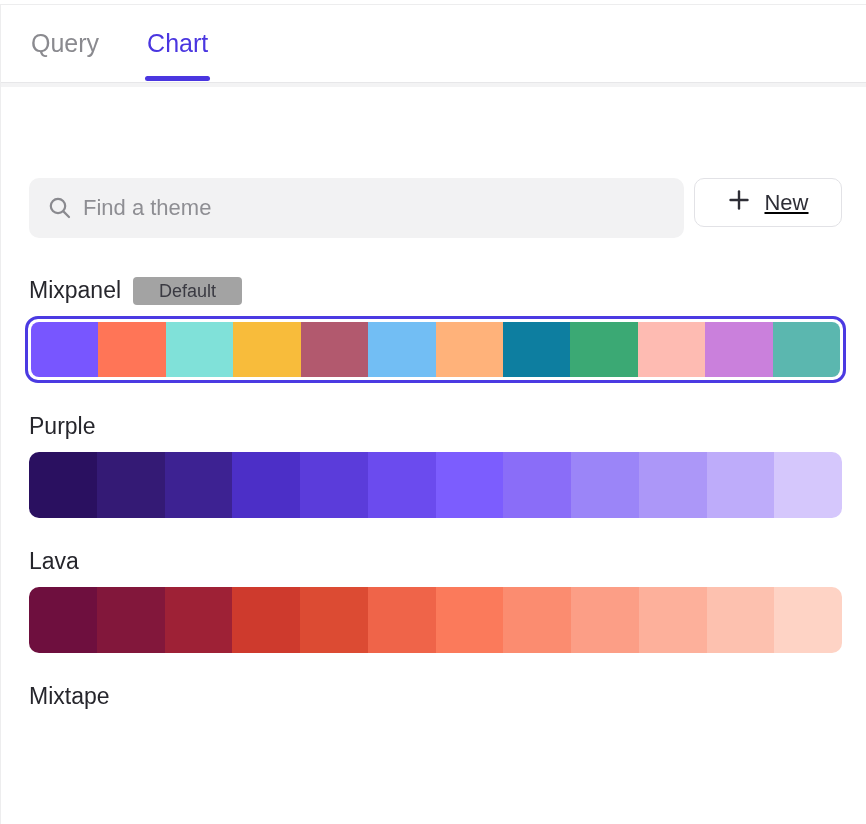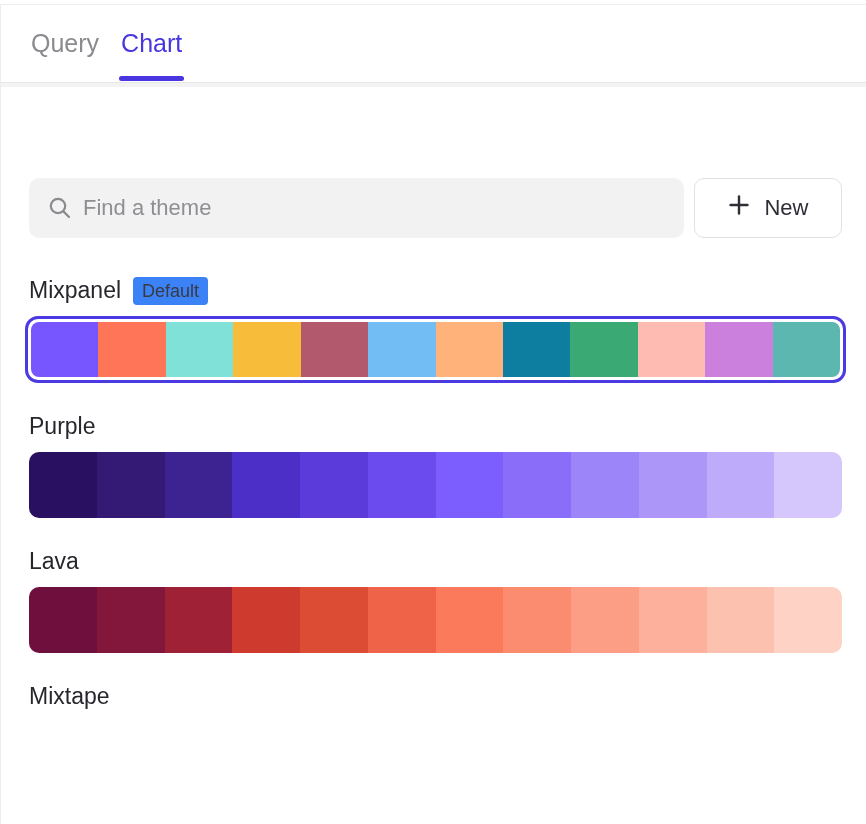--- a/index.html
+++ b/index.html
@@ -2,60 +2,60 @@
 <html><head>
 <meta charset="utf-8">
 <style>
   * { margin:0; padding:0; box-sizing:border-box; }
   html,body { width:866px; height:824px; overflow:hidden; background:#ffffff;
     font-family:"Liberation Sans", sans-serif; }
   .panel { margin-top:4px; height:820px; border-top:1px solid #ededee;
     border-left:1px solid #ededee; background:#fff; }
 
   
-  .tabbar { height:78px; display:flex; align-items:center; gap:22px;
+  .tabbar { height:78px; display:flex; align-items:center; gap:48px;
     padding-left:30px; border-bottom:1px solid #e7e7e9; }
   .tab { font-size:25px; font-weight:500; color:#8a8a8f; position:relative; cursor:pointer; }
   .tab.active { color:#4a36e0;text-align:right; }
   .tab.active::after { content:""; position:absolute; left:-2px; right:-2px; bottom:-23px;
     height:5px; border-radius:3px; background:#4a36e0; }
 
   
   .axis-card { height:112px; display:flex; align-items:center; justify-content:space-between;
     padding:0 32px 0 28px; border-bottom:1px solid #e3e3e6;
     border-radius:0 0 10px 10px; box-shadow:0 2px 3px rgba(0,0,0,0.035); }
   .section-title { font-size:18px; font-weight:700; letter-spacing:3.5px; color:#23232b; }
   .chev-btn { width:26px; height:26px; display:flex; align-items:center; justify-content:center;
     cursor:pointer; background:none; border:none; }
   .gap { height:4px; background:#f3f3f4; }
 
   
   .themes-section { padding:44px 24px 0 28px; }
   .themes-header { display:flex; align-items:center; justify-content:space-between;
     padding-right:6px; }
 
-  .search-row { margin-top:47px; display:flex; gap:10px; }
+  .search-row { margin-top:47px; display:flex; gap:10px;text-decoration:underline; }
   .search-box { flex:1; position:relative; }
   .search-box input { width:100%; height:60px; border:none; outline:none;
     background:#f2f2f3; border-radius:10px; padding:0 16px 0 54px;
     font-size:22px; color:#26262c; font-family:"Liberation Sans", sans-serif; }
   .search-box input::placeholder { color:#8e8e93; }
   .search-icon { position:absolute; left:18px; top:17px; }
-  .new-btn { width:148px; height:60px; background:#fff; border:1px solid #e2e2e6;
+  .new-btn { width:148px; height:49px; background:#fff; border:1px solid #e2e2e6;
     border-radius:10px; display:flex; align-items:center; justify-content:center; gap:13px;
     font-size:22px; font-weight:500; color:#2e2e36; cursor:pointer;
     font-family:"Liberation Sans", sans-serif; }
 
   .theme-list { }
   .theme-row { margin-top:27px; }
   .theme-row:first-child { margin-top:36px; }
   .theme-label { display:flex; align-items:center; gap:12px; }
   .theme-name { font-size:23px; font-weight:500; color:#26262c; line-height:33px; }
-  .theme-badge { font-size:18px; color:#3a3a42; background:#3b82f6;
-    border-radius:4px; padding:3px 9px; line-height:22px; }
+  .theme-badge { font-size:18px; color:#3a3a42; background:#a3a3a3;
+    border-radius:4px; padding:3px 26px; line-height:22px; }
 
   .swatch-wrap { margin-top:9px; border-radius:10px; cursor:pointer; }
   .swatch-strip { display:flex; height:66px; border-radius:10px; overflow:hidden; }
   .swatch-wrap.selected { border:3px solid #4b3ae2; border-radius:13px; padding:3px;
     margin-left:-4px; margin-right:-4px; }
   .swatch-wrap.selected .swatch-strip { height:55px; border-radius:8px; }
   .swatch { flex:1; }
 </style>
 </head>
 <body>

